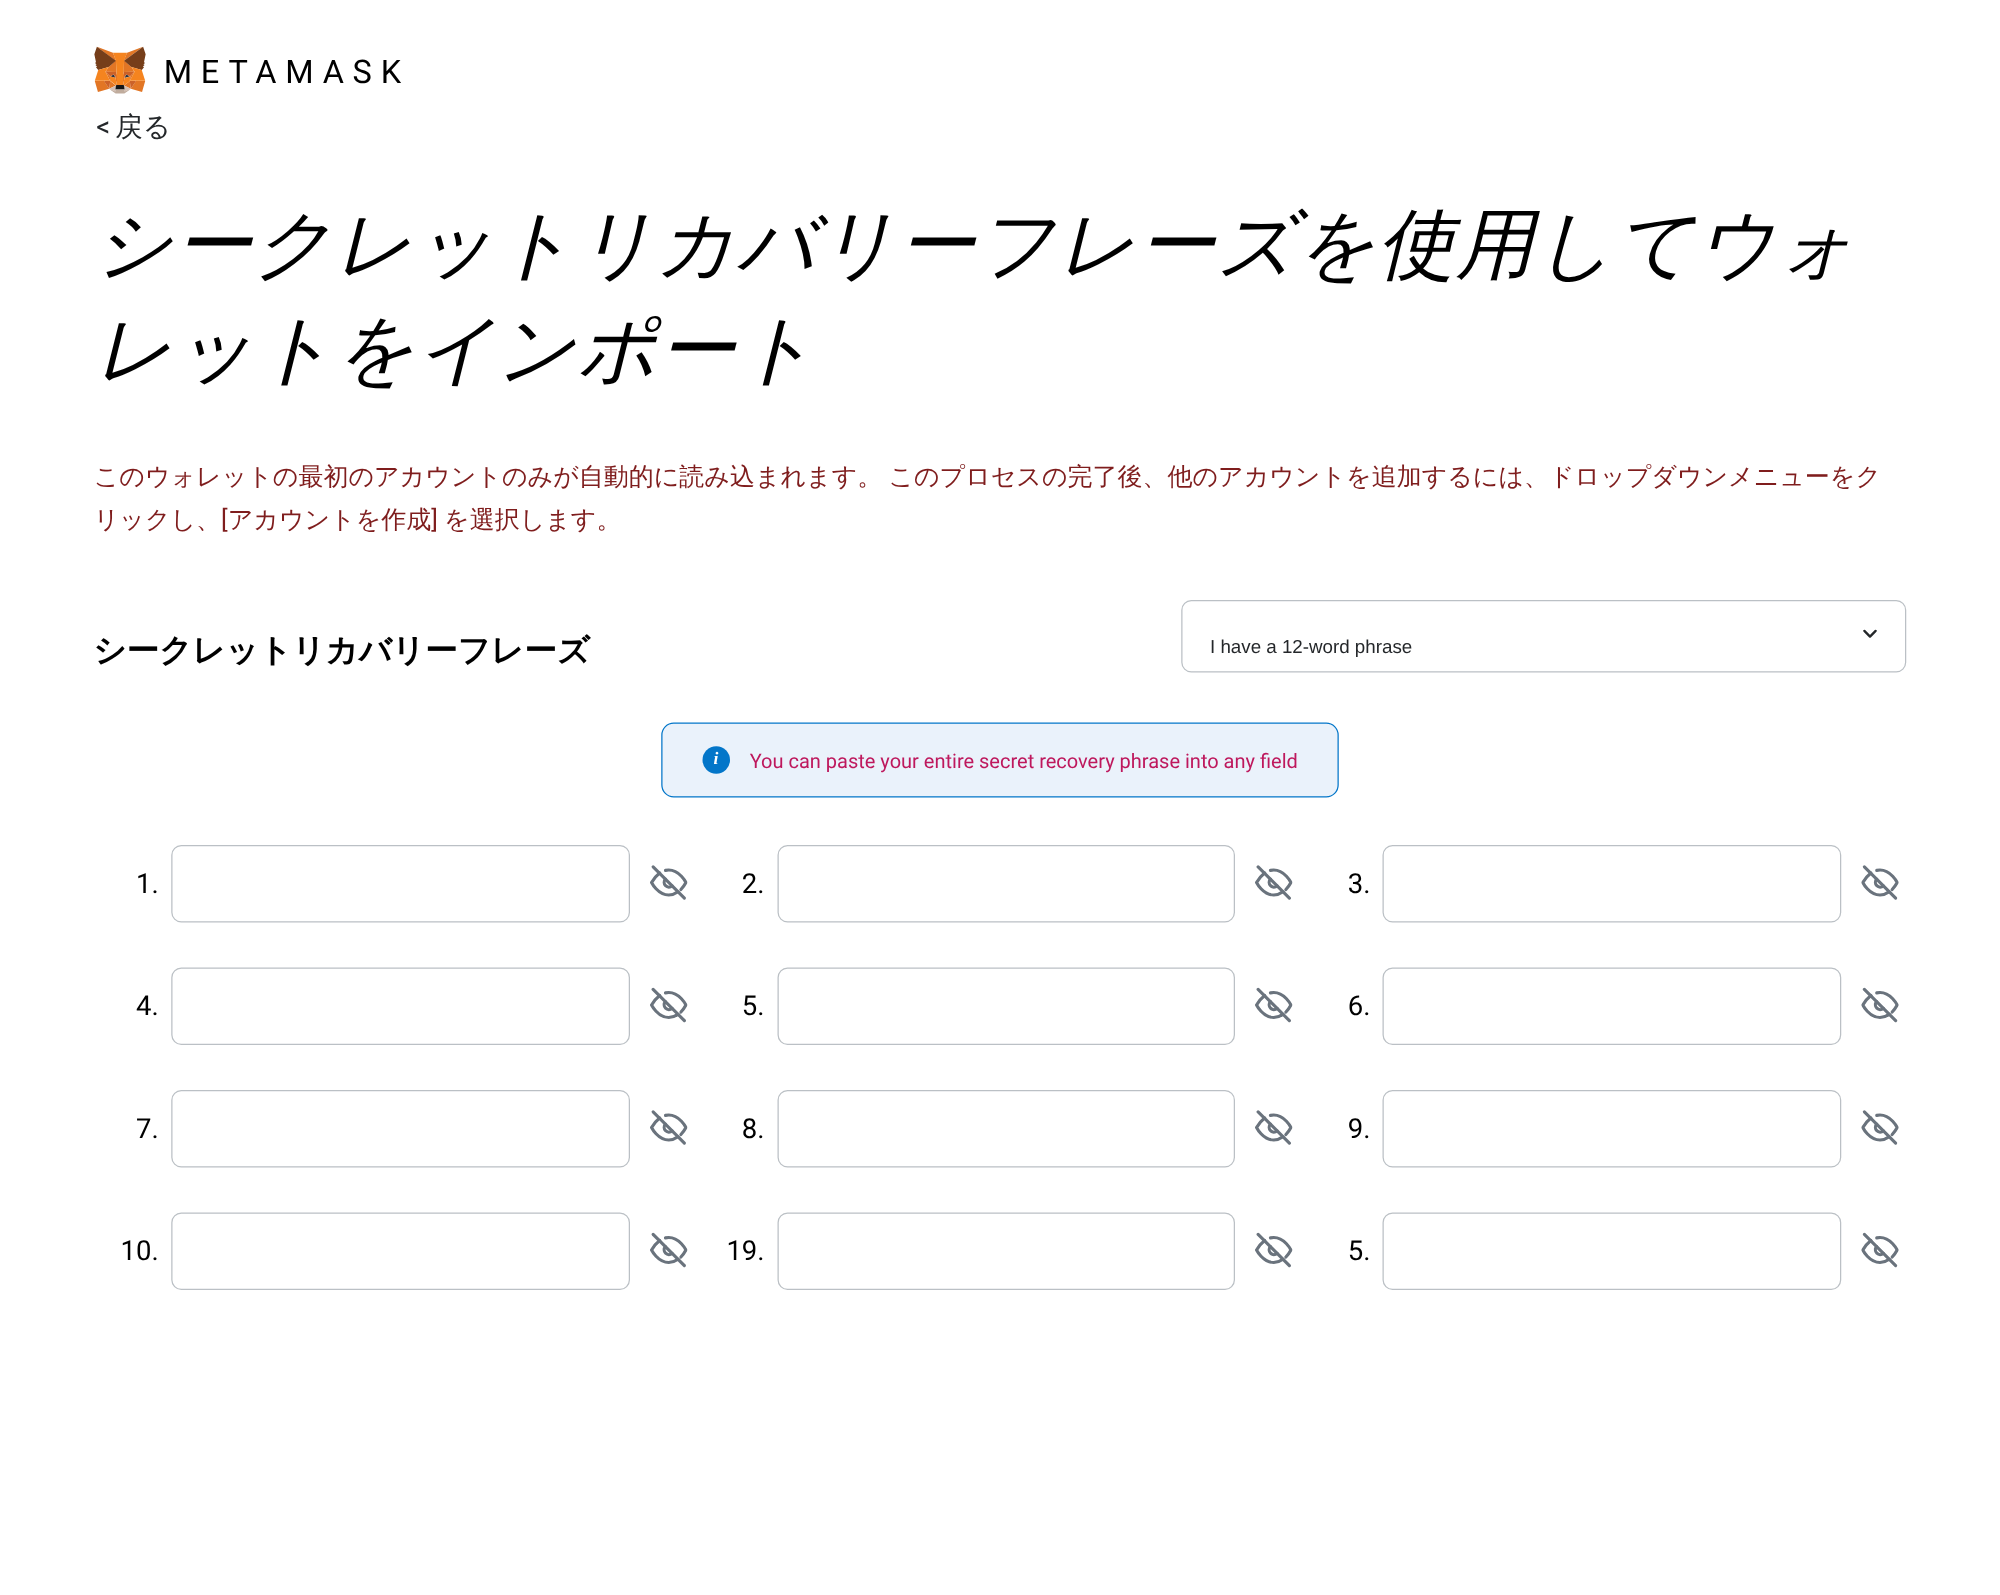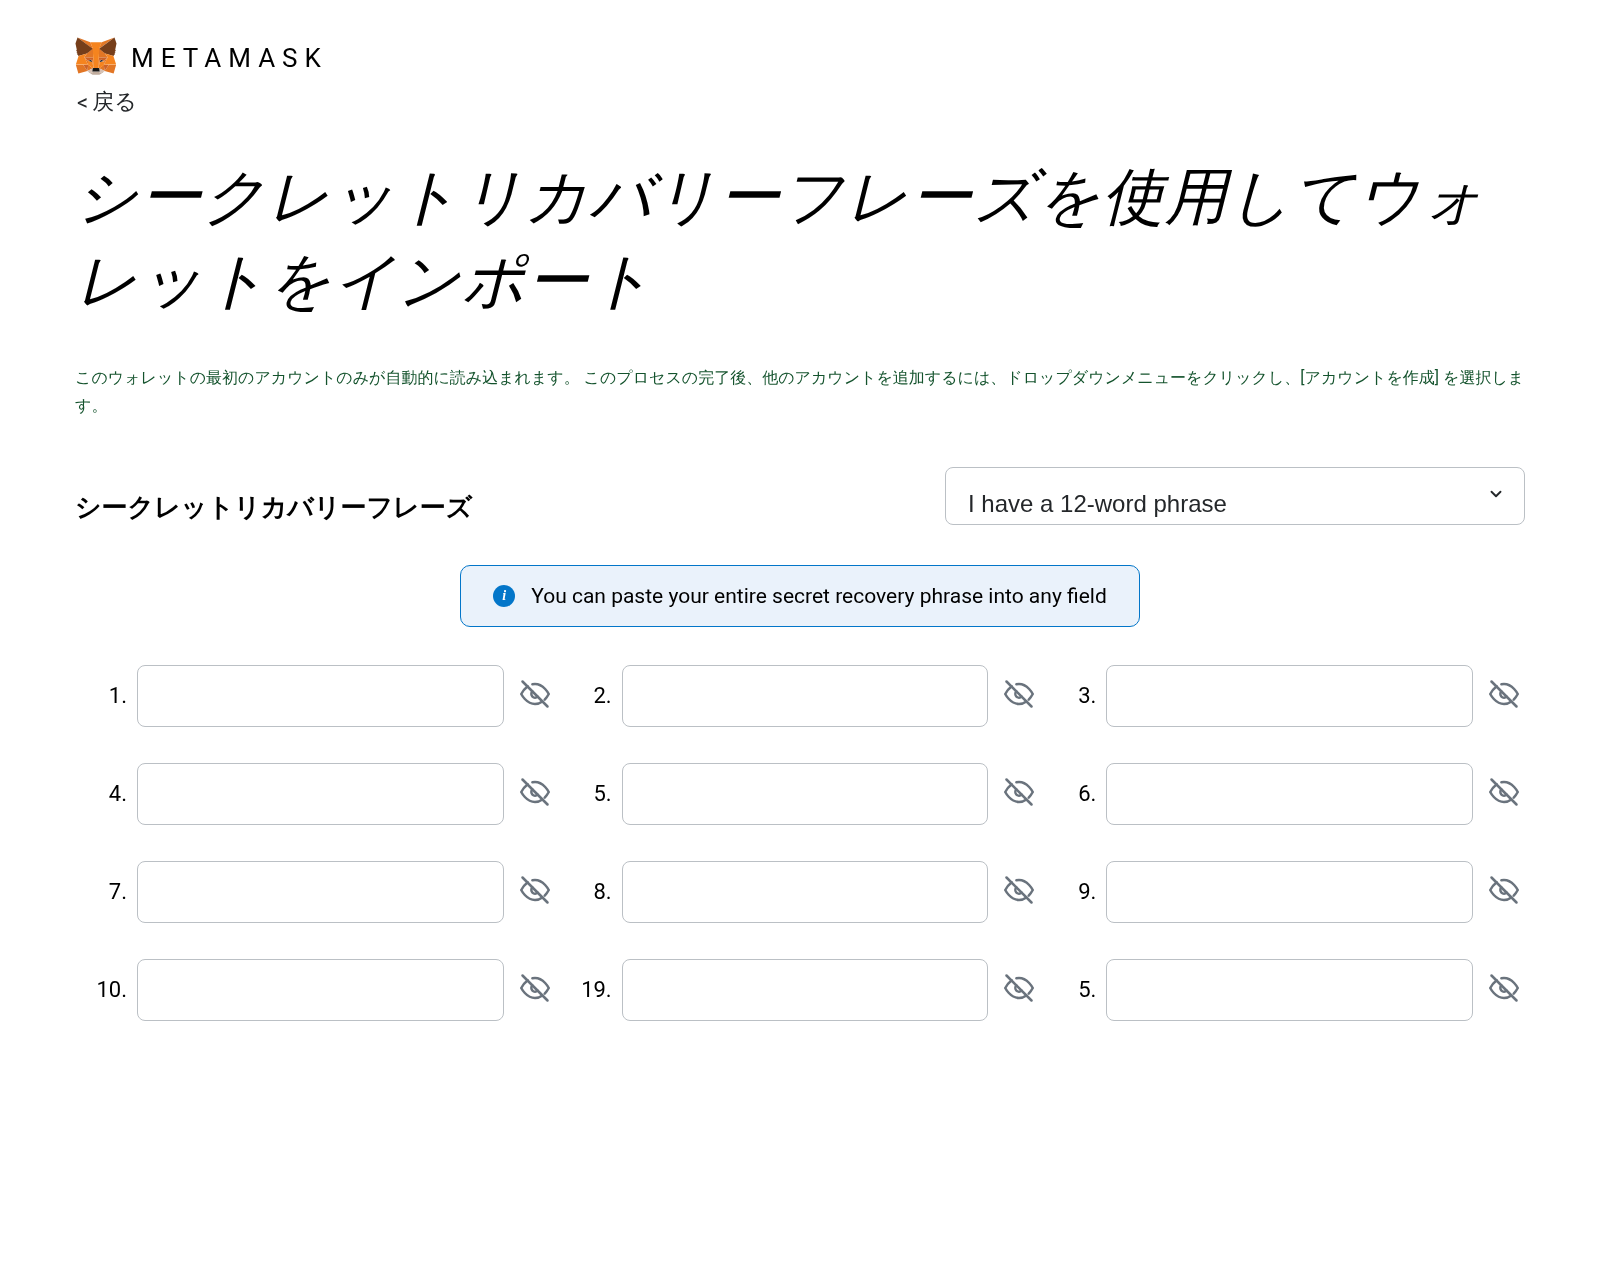--- a/index.html
+++ b/index.html
@@ -40,23 +40,23 @@
     font-size: 62px;
     font-weight: 500;
     line-height: 1.35;
     margin-top: 38px;
     margin-bottom: 42px;
     color: #000;
     letter-spacing: 1px;
     font-style: italic;
   }
   p.description {
-    font-size: 16px;
+    font-size: 20px;
     line-height: 1.7;
-    color: #14532d;
+    color: #7f1d1d;
     margin-bottom: 48px;
   }
   .srp-row {
     display: flex;
     align-items: flex-end;
     justify-content: space-between;
     margin-bottom: 40px;
   }
   .srp-label {
     font-size: 26px;
@@ -67,21 +67,21 @@
     position: relative;
     width: 580px;
   }
   select.word-count {
     width: 100%;
     height: 58px;
     border: 1px solid #bbc0c5;
     border-radius: 8px;
     background: #fff;
     padding: 16px 48px 0 22px;
-    font-size: 24px;
+    font-size: 15px;
     color: #24272a;
     appearance: none;
     cursor: pointer;
   }
   .chevron {
     position: absolute;
     right: 20px;
     top: 50%;
     transform: translateY(-50%);
     pointer-events: none;
@@ -107,22 +107,22 @@
     display: flex;
     align-items: center;
     justify-content: center;
     font-family: Georgia, serif;
     font-weight: bold;
     font-style: italic;
     font-size: 14px;
     flex-shrink: 0;
   }
   .info-text {
-    font-size: 21px;
-    color: #000000;
+    font-size: 16px;
+    color: #be185d;
   }
   .word-grid {
     display: grid;
     grid-template-columns: repeat(3, 1fr);
     column-gap: 22px;
     row-gap: 36px;
     padding-left: 18px;
   }
   .word-item {
     display: flex;

